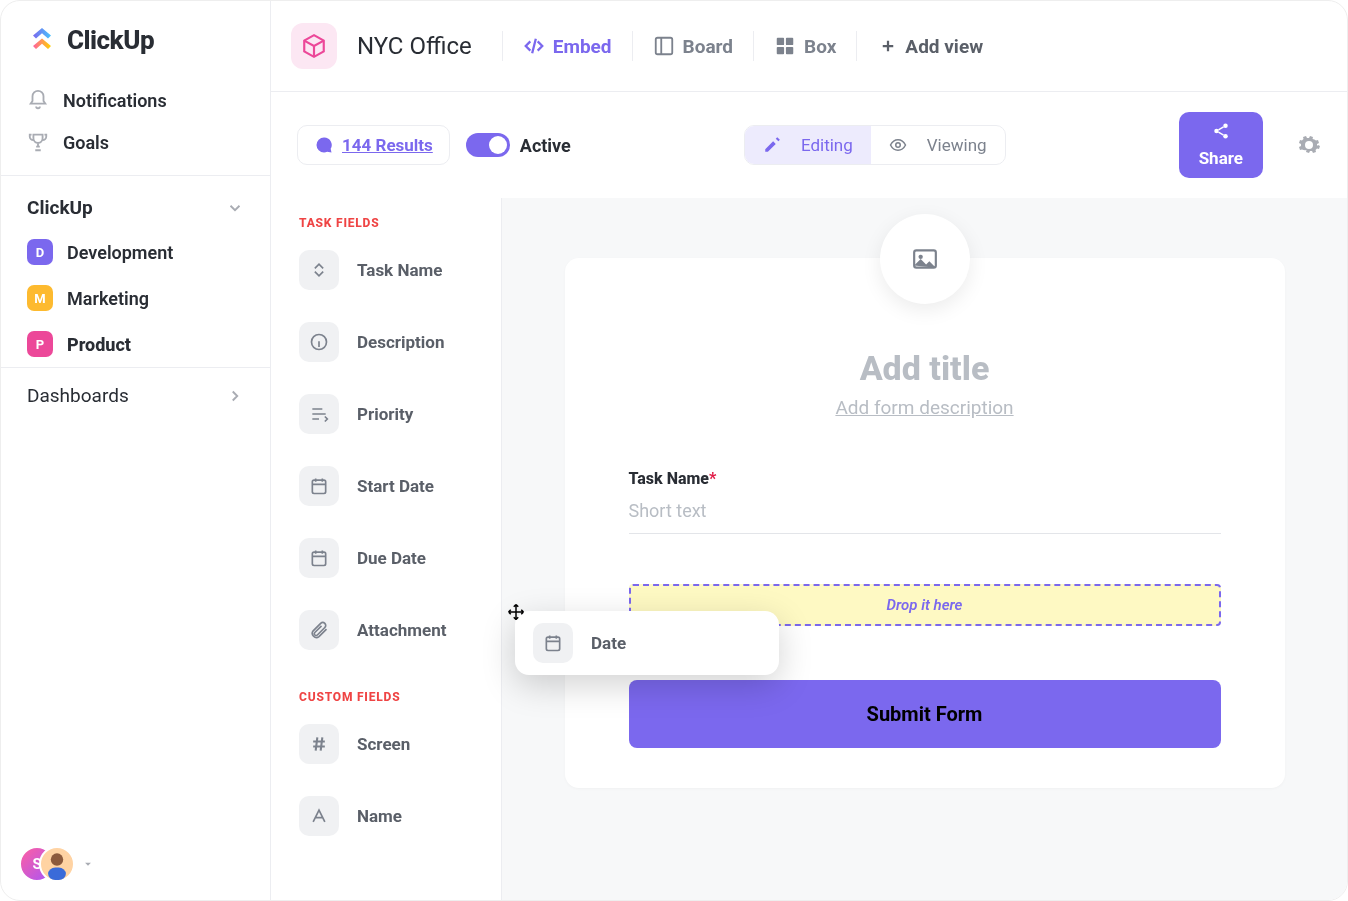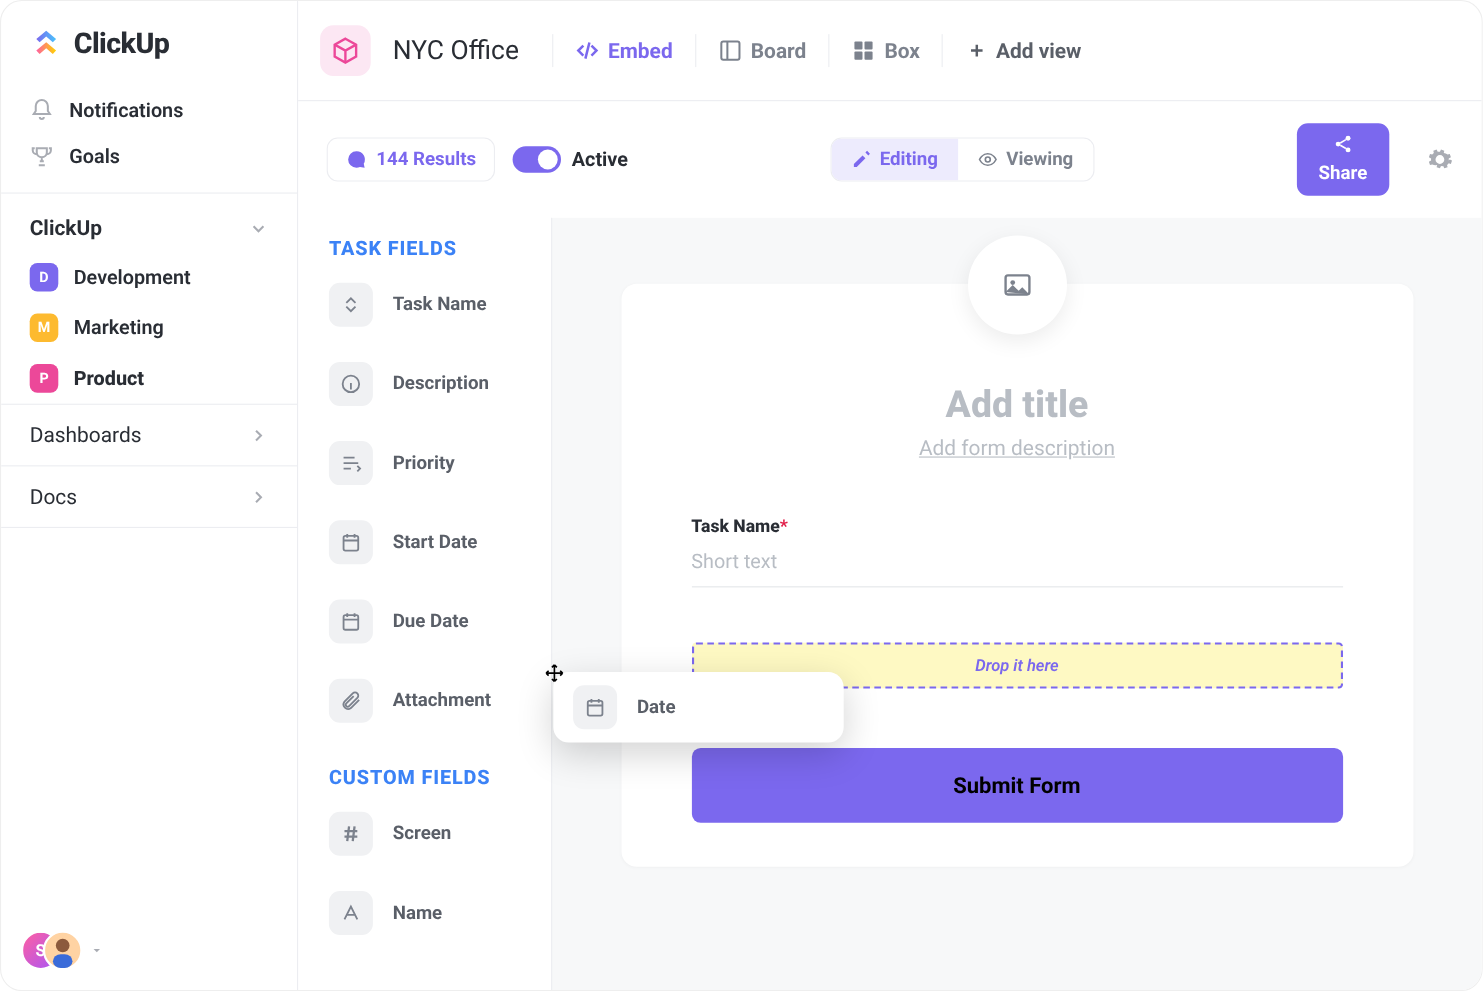--- a/index.html
+++ b/index.html
@@ -51,59 +51,59 @@
   .page-title{font-size:24px;font-weight:400;margin:0 12px;}
   .view-sep{width:1px;height:30px;background:var(--border);margin:0 10px;}
   .view-btn{display:flex;align-items:center;gap:8px;font-size:19px;font-weight:700;color:var(--muted);cursor:pointer;padding:2px;}
   .view-btn.active{color:var(--purple);}
   .view-btn .vicon{width:22px;height:22px;}
   .add-view{display:flex;align-items:center;gap:8px;font-size:19px;font-weight:700;color:#5A5F68;cursor:pointer;margin-left:4px;}
   .add-view .vicon{width:18px;height:18px;stroke-width:3;}
 
   .toolbar{display:flex;align-items:center;gap:16px;padding:20px 26px;}
   .pill{display:flex;align-items:center;gap:8px;border:1px solid var(--border);border-radius:10px;padding:9px 16px;font-weight:700;font-size:17px;cursor:pointer;}
-  .pill.results{color:var(--purple);}
+  .pill.results{color:var(--purple);text-decoration:underline;}
   .pill.results .dot{width:20px;height:20px;color:var(--purple);}
   .toggle{display:flex;align-items:center;gap:10px;cursor:pointer;}
   .switch{width:44px;height:24px;border-radius:14px;background:var(--purple);position:relative;}
   .switch::after{content:"";width:18px;height:18px;background:#fff;border-radius:50%;position:absolute;top:3px;right:3px;}
   .toggle-label{font-weight:700;font-size:18px;}
   .center-group{margin-left:auto;margin-right:auto;display:flex;align-items:center;border:1px solid var(--border);border-radius:10px;overflow:hidden;}
-  .mode-btn{display:flex;align-items:center;gap:8px;padding:9px 18px;font-weight:700;font-size:17px;cursor:pointer;}
+  .mode-btn{display:flex;align-items:center;gap:20px;padding:9px 18px;font-weight:400;font-size:17px;cursor:pointer;}
   .mode-btn.edit{background:var(--purple-light);color:var(--purple);}
   .mode-btn.view{color:var(--muted);}
   .mode-btn .micon{width:18px;height:18px;}
   .share-btn{display:flex;align-items:center;gap:8px;background:var(--purple);color:#fff;font-weight:700;font-size:17px;padding:10px 20px;border-radius:10px;cursor:pointer;flex-direction:column;}
   .share-btn .sicon{width:18px;height:18px;}
   .gear{width:24px;height:24px;color:#A9ACB3;margin-left:18px;cursor:pointer;}
 
   
   .body{flex:1;display:flex;min-height:0;}
   .fields-panel{width:230px;padding:12px 8px 0 24px;overflow:auto;}
-  .fields-title{font-size:18px;font-weight:800;letter-spacing:.8px;color:#3b82f6;padding:6px 4px 12px;}
+  .fields-title{font-size:12px;font-weight:800;letter-spacing:.8px;color:#ef4444;padding:6px 4px 12px;}
   .field-row{display:flex;align-items:center;gap:18px;padding:8px 4px 24px;cursor:grab;}
   .field-icon{width:40px;height:40px;background:var(--chip-bg);border-radius:10px;display:flex;align-items:center;justify-content:center;flex:0 0 40px;}
   .field-icon svg{width:20px;height:20px;color:#7C828D;}
   .field-label{font-weight:700;font-size:17px;color:#5A5F68;}
 
   .form-area{flex:1;background:var(--bg-soft);position:relative;overflow:auto;padding-top:60px;border-left:1px solid var(--border);}
   .image-bubble{width:90px;height:90px;background:#fff;border-radius:50%;box-shadow:0 6px 20px rgba(0,0,0,.08);position:absolute;top:16px;left:50%;transform:translateX(-50%);display:flex;align-items:center;justify-content:center;z-index:2;cursor:pointer;}
   .image-bubble svg{width:30px;height:26px;color:#7C828D;}
   .form-card{background:#fff;border-radius:14px;width:720px;margin:0 auto 40px;padding:90px 64px 40px;box-shadow:0 1px 3px rgba(0,0,0,.03);}
   .form-title{font-size:34px;font-weight:800;color:#B8BDC4;text-align:center;cursor:text;}
   .form-sub{font-size:19px;color:#B8BDC4;text-align:center;margin-top:8px;cursor:text;text-decoration:underline;}
   .form-field{margin-top:50px;}
   .field-name{font-weight:800;font-size:16px;}
   .req{color:#E11D48;}
   .field-input{border:none;border-bottom:1px solid #E3E5E9;padding:12px 0;font-size:18px;width:100%;color:#B8BDC4;cursor:text;}
   .drop-zone{margin-top:50px;border:2px dashed var(--purple);background:#fef9c3;border-radius:4px;text-align:center;padding:10px;font-style:italic;color:var(--purple);font-weight:600;font-size:15px;}
   .submit{margin-top:54px;background:var(--purple);color:#000000;text-align:center;padding:22px 0;border-radius:8px;font-weight:700;font-size:20px;cursor:pointer;}
 
   
-  .drag-chip{position:absolute;left:502px;top:610px;display:flex;align-items:center;gap:18px;background:#fff;border-radius:14px;padding:12px 18px;box-shadow:0 10px 34px rgba(0,0,0,.18);z-index:5;width:264px;}
+  .drag-chip{position:absolute;left:514px;top:610px;display:flex;align-items:center;gap:18px;background:#fff;border-radius:14px;padding:12px 18px;box-shadow:0 10px 34px rgba(0,0,0,.18);z-index:5;width:264px;}
   .drag-move{position:absolute;left:-8px;top:-8px;width:18px;height:18px;color:#000;}
   .drag-chip .field-icon{background:var(--chip-bg);}
 </style>
 </head>
 <body>
 
 <div class="app">
 
   <div class="sidebar">
     <div class="brand">
@@ -162,26 +162,20 @@
         <span>Product</span>
       </div>
     </div>
 
     <div class="section-row">
       <span>Dashboards</span>
       <svg class="chev" viewBox="0 0 24 24" fill="none" stroke="currentColor" stroke-width="2.5">
           <path d="M9 6l6 6-6 6"></path>
         </svg>
     </div>
-    <div class="section-row" style="border-bottom:1px solid var(--border)">
-      <span>Docs</span>
-      <svg class="chev" viewBox="0 0 24 24" fill="none" stroke="currentColor" stroke-width="2.5">
-          <path d="M9 6l6 6-6 6"></path>
-        </svg>
-    </div>
 
     <div class="sidebar-spacer"></div>
 
     <div class="user-chip">
       <div class="avatar-stack">
         <div class="av av1">S</div>
         <div class="av av2">
           <svg viewBox="0 0 36 36">
               <circle cx="18" cy="13" r="7" fill="#8C5A3C"></circle>
               <rect x="8" y="22" width="20" height="14" rx="8" fill="#3A6BD9"></rect>

